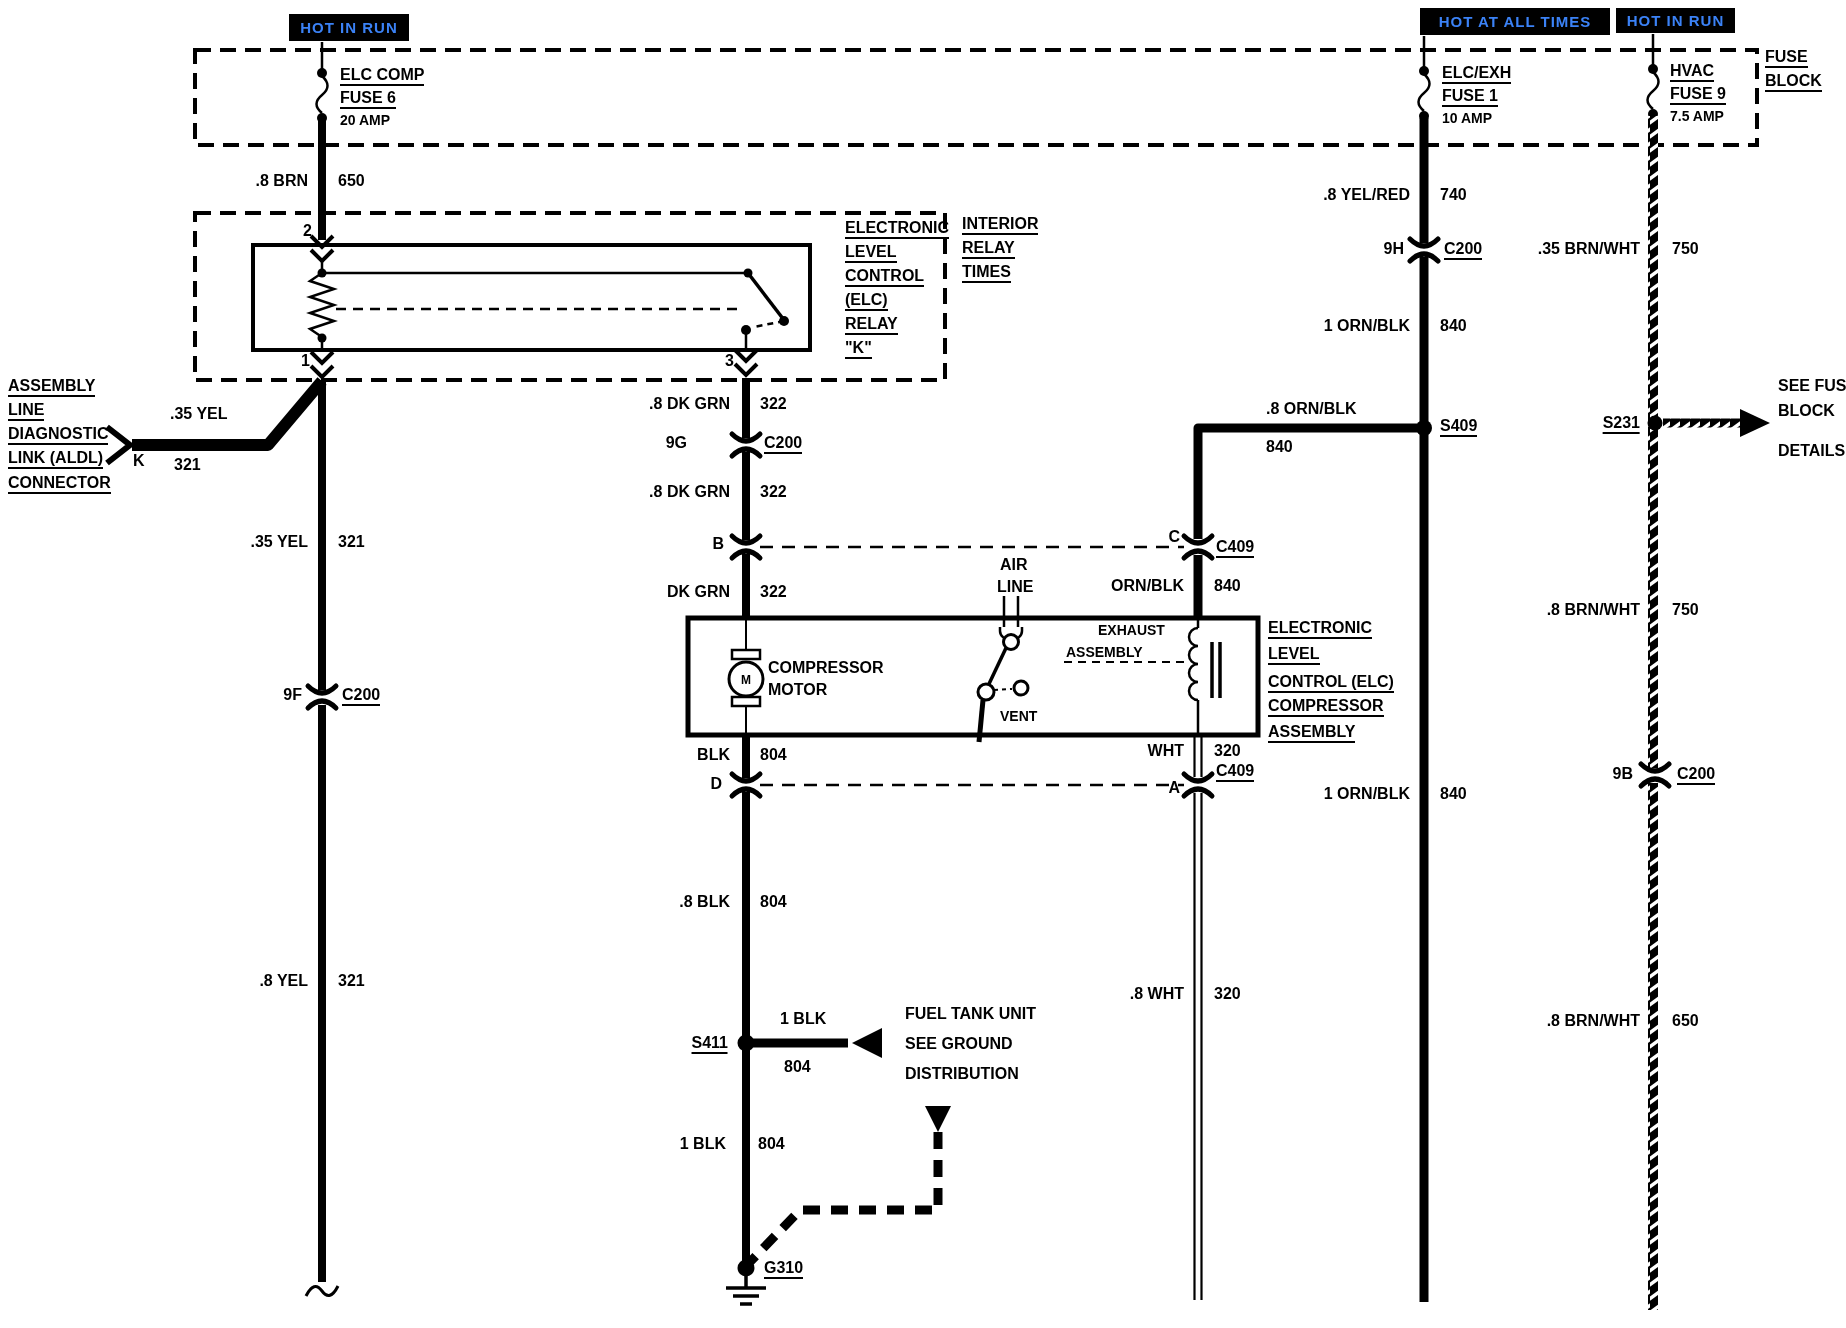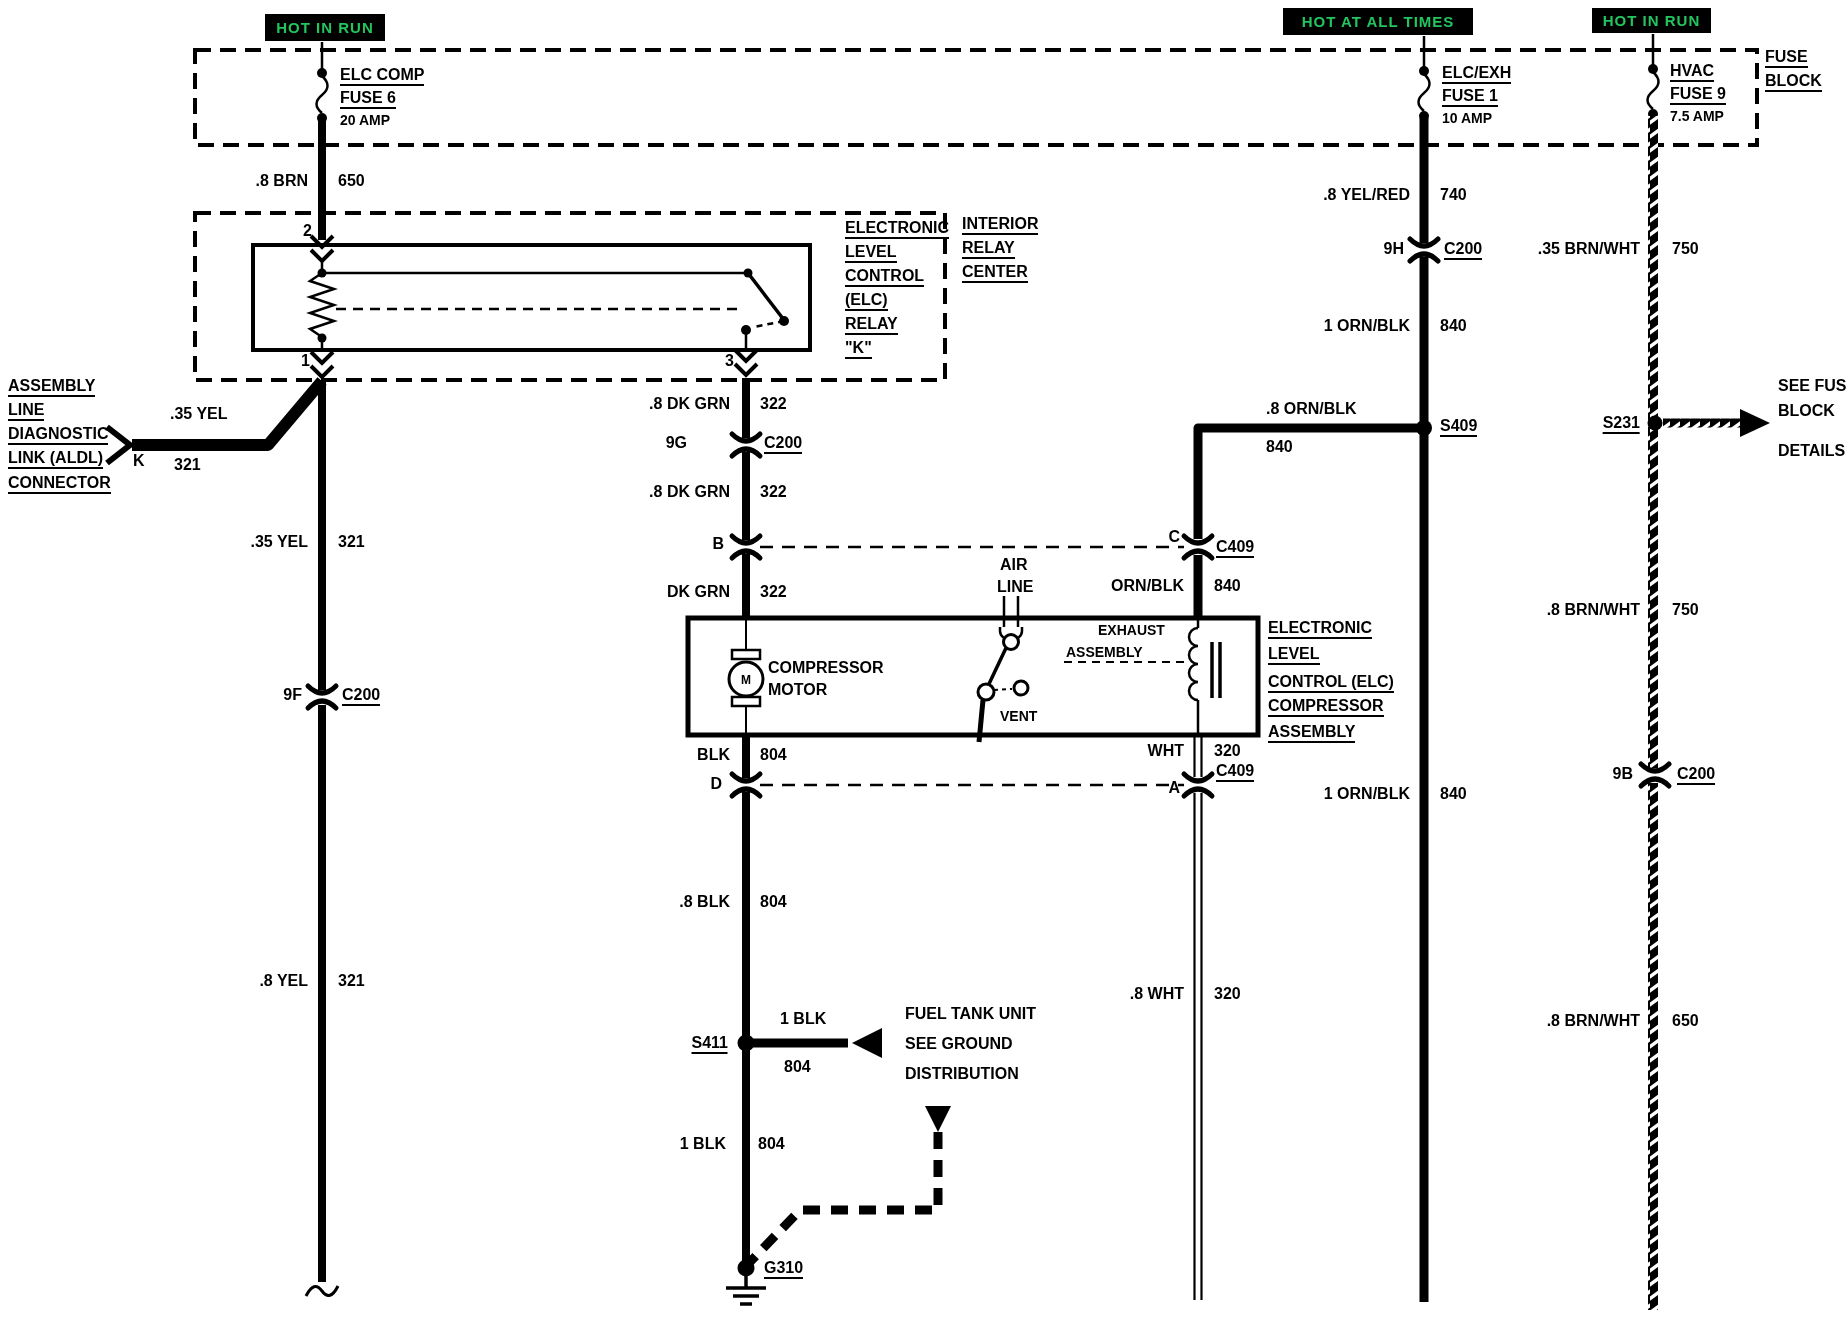--- a/index.html
+++ b/index.html
@@ -5,22 +5,22 @@
   html,body{margin:0;padding:0;background:#fff;}
   #stage{position:relative;width:1846px;height:1328px;background:#ffffff;overflow:hidden;
          font-family:"Liberation Sans",sans-serif;}
   #stage svg{position:absolute;left:0;top:0;}
   .lbl{position:absolute;font:bold 16px "Liberation Sans",sans-serif;color:#000;
        white-space:nowrap;line-height:17px;}
   .r{transform:translateX(-100%);} 
   .c{transform:translateX(-50%);}
   .u{border-bottom:2px solid #000;padding-bottom:1px;}
   .s{font-size:14px;}
-  .hdr{position:absolute;background:#000;color:#22c55e;display:flex;align-items:center;
-       justify-content:center;font:bold 15px "Liberation Sans",sans-serif;letter-spacing:1px;}
+  .hdr{position:absolute;background:#000;color:#3b82f6;display:flex;align-items:center;
+       justify-content:center;font:bold 15px "Liberation Sans",sans-serif;letter-spacing:1px;margin-left:24px;}
   .gfx path,.gfx line,.gfx rect,.gfx circle,.gfx polyline{vector-effect:none;}
 </style>
 </head>
 <body>
 
 <div id="stage">
 
 <svg class="gfx" width="1846" height="1328" viewBox="0 0 1846 1328">
   <defs>
     <pattern id="hatch" patternUnits="userSpaceOnUse" width="10" height="14">
@@ -186,41 +186,41 @@
     <path d="M938,1132 V1210 H800 L750,1262" stroke-width="9" stroke-dasharray="17 11"></path>
     <circle cx="746" cy="1268" r="8.5" fill="#000" stroke="none"></circle>
     <line x1="746" y1="1272" x2="746" y2="1288" stroke-width="3.5"></line>
     <line x1="726" y1="1288" x2="766" y2="1288" stroke-width="3.5"></line>
     <line x1="733" y1="1296" x2="759" y2="1296" stroke-width="3.5"></line>
     <line x1="740" y1="1304" x2="752" y2="1304" stroke-width="3.5"></line>
   </g>
 </svg>
 
 <div class="hdr" style="left:265px;top:14px;width:120px;height:27px">HOT IN RUN</div>
-<div class="hdr" style="left:1283px;top:8px;width:190px;height:27px">HOT AT ALL TIMES</div>
+<div class="hdr" style="left:1396px;top:8px;width:190px;height:27px">HOT AT ALL TIMES</div>
 <div class="hdr" style="left:1592px;top:8px;width:119px;height:25px">HOT IN RUN</div>
 
 <div class="lbl u" style="left:1765px;top:48px">FUSE</div>
 <div class="lbl u" style="left:1765px;top:72px">BLOCK</div>
 
 <div class="lbl u" style="left:340px;top:66px">ELC COMP</div>
 <div class="lbl u" style="left:340px;top:89px">FUSE 6</div>
 <div class="lbl s" style="left:340px;top:112px">20 AMP</div>
 
 <div class="lbl u" style="left:1442px;top:64px">ELC/EXH</div>
 <div class="lbl u" style="left:1442px;top:87px">FUSE 1</div>
 <div class="lbl s" style="left:1442px;top:110px">10 AMP</div>
 
 <div class="lbl u" style="left:1670px;top:62px">HVAC</div>
 <div class="lbl u" style="left:1670px;top:85px">FUSE 9</div>
 <div class="lbl s" style="left:1670px;top:108px">7.5 AMP</div>
 
 <div class="lbl u" style="left:962px;top:215px">INTERIOR</div>
 <div class="lbl u" style="left:962px;top:239px">RELAY</div>
-<div class="lbl u" style="left:962px;top:263px">CENTER</div>
+<div class="lbl u" style="left:962px;top:263px">TIMES</div>
 
 <div class="lbl u" style="left:845px;top:219px">ELECTRONIC</div>
 <div class="lbl u" style="left:845px;top:243px">LEVEL</div>
 <div class="lbl u" style="left:845px;top:267px">CONTROL</div>
 <div class="lbl u" style="left:845px;top:291px">(ELC)</div>
 <div class="lbl u" style="left:845px;top:315px">RELAY</div>
 <div class="lbl u" style="left:845px;top:339px">"K"</div>
 
 <div class="lbl r" style="left:312px;top:222px">2</div>
 <div class="lbl r" style="left:310px;top:352px">1</div>

